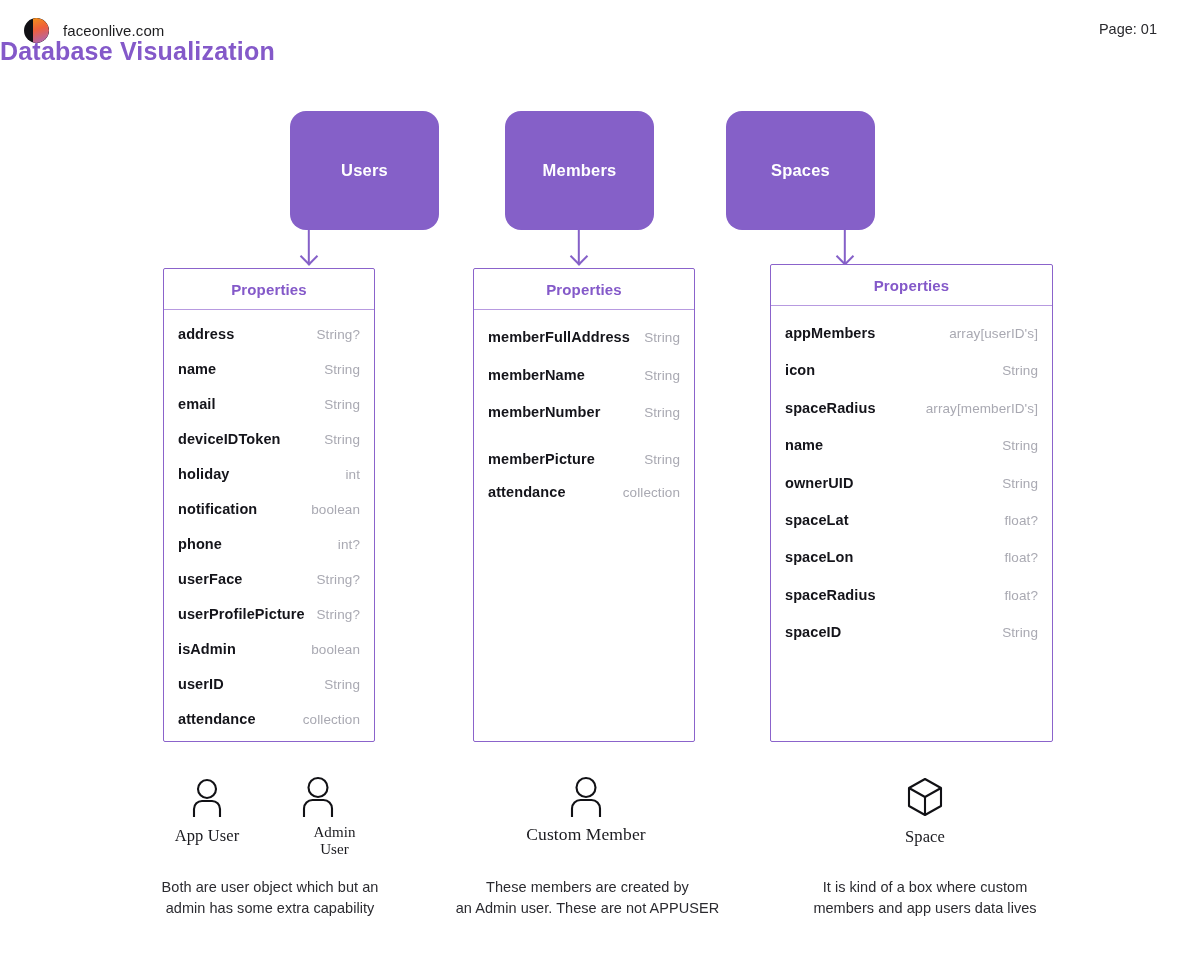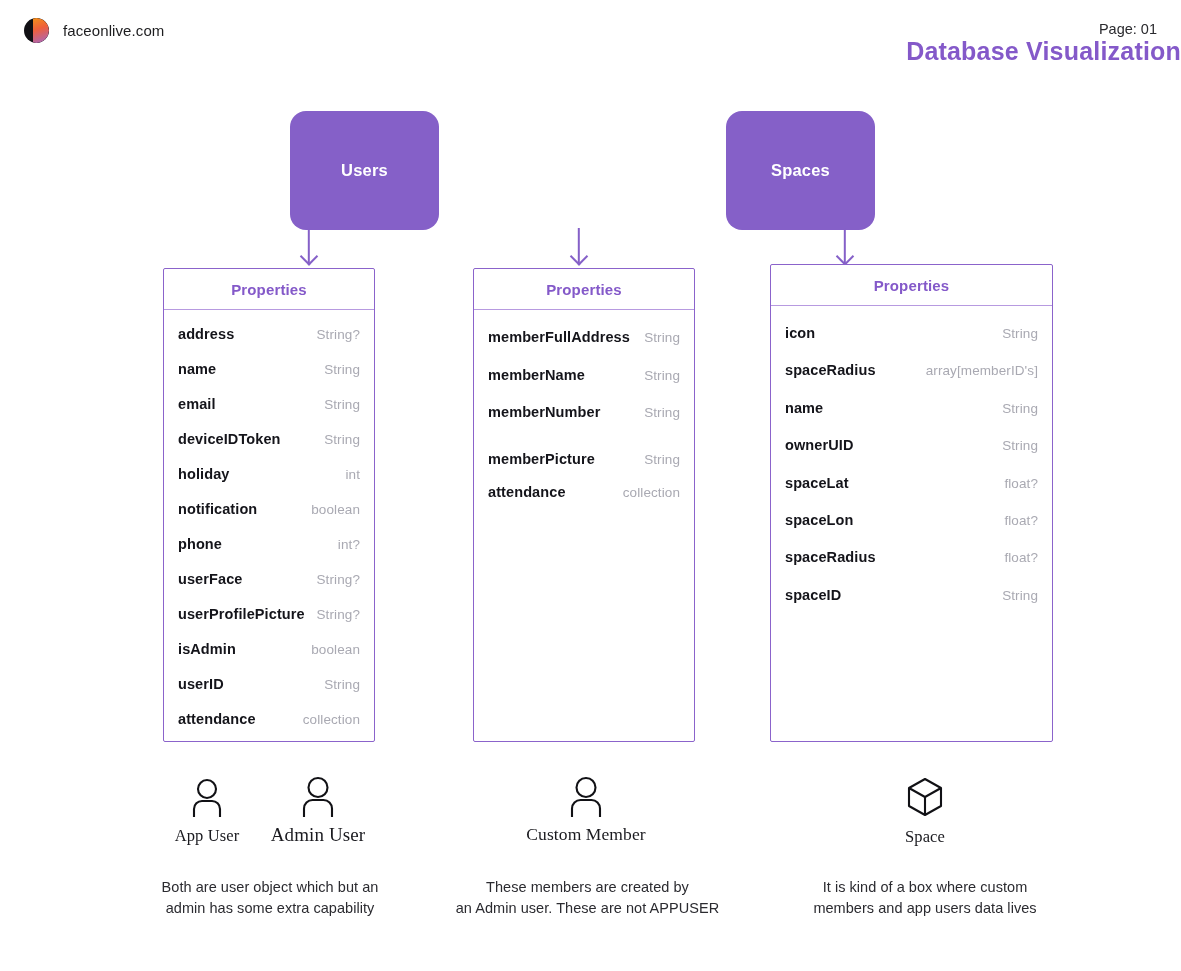--- a/index.html
+++ b/index.html
@@ -31,21 +31,21 @@
   }
   .brand-name {
     font-size: 15px; color: #1d1d1f; letter-spacing: .1px;
   }
   .page-label {
     position: absolute; right: 24px; top: 21px;
     font-size: 14.5px; color: #2a2a2e;
   }
   .doc-title {
     position: absolute; left: 0; right: 0; top: 37px;
-    text-align: right;
+    text-align: left;
     font-size: 25px; font-weight: bold; color: #8459c9;
     letter-spacing: .2px;
   }
 
   
   .entity {
     position: absolute;
     border-radius: 16px;
     background: #8560c8;
     display: flex; align-items: center; justify-content: center;
@@ -134,20 +134,23 @@
     <span class="brand-name">faceonlive.com</span>
   </div>
 
   <div class="page-label">Page: 01</div>
 
   <div class="doc-title">Database Visualization</div>
 
   <div class="entity" id="entity-users" style="left:290px; top:111px; width:149px; height:119px;">
     <span class="entity-label">Users</span>
   </div>
+  <div class="entity" id="entity-members" style="left:505px; top:111px; width:149px; height:119px;">
+    <span class="entity-label">Members</span>
+  </div>
   <div class="entity" id="entity-spaces" style="left:726px; top:111px; width:149px; height:119px;">
     <span class="entity-label">Spaces</span>
   </div>
 
   <div class="arrow" style="left:295px; top:228px; width:28px; height:36px;">
     <span class="shaft"></span>
     <span class="head"></span>
   </div>
   <div class="arrow" style="left:565px; top:228px; width:28px; height:36px;">
     <span class="shaft"></span>
@@ -234,20 +237,24 @@
       <div class="prop-row tight">
         <span class="prop-key">attendance</span>
         <span class="prop-type">collection</span>
       </div>
     </div>
   </div>
 
   <div class="card" id="card-spaces" style="left:770px; top:264px; width:283px; height:478px;">
     <div class="card-title">Properties</div>
     <div class="card-rows">
+      <div class="prop-row">
+        <span class="prop-key">appMembers</span>
+        <span class="prop-type">array[userID's]</span>
+      </div>
       <div class="prop-row">
         <span class="prop-key">icon</span>
         <span class="prop-type">String</span>
       </div>
       <div class="prop-row">
         <span class="prop-key">spaceRadius</span>
         <span class="prop-type">array[memberID's]</span>
       </div>
       <div class="prop-row">
         <span class="prop-key">name</span>
@@ -282,21 +289,21 @@
       <path d="M6 41 V33 a8 8 0 0 1 8-8 h10 a8 8 0 0 1 8 8 V41" fill="none" stroke="#111115" stroke-width="2.1"></path>
     </svg>
     <span class="legend-label" style="font-size:16.5px; margin-top:8px;">App User</span>
   </div>
 
   <div class="legend-item" style="left:265px; top:774px; width:106px;">
     <svg class="legend-icon" width="40" height="44" viewBox="0 0 40 44">
       <circle cx="20" cy="13.5" r="9.5" fill="none" stroke="#111115" stroke-width="2.1"></circle>
       <path d="M6 43 V34.5 a8.5 8.5 0 0 1 8.5-8.5 h11 a8.5 8.5 0 0 1 8.5 8.5 V43" fill="none" stroke="#111115" stroke-width="2.1"></path>
     </svg>
-    <span class="legend-label" style="font-size:19px; margin-top:6px;">Admin User</span>
+    <span class="legend-label" style="font-size:15px; margin-top:6px;margin-left:33px;">Admin User</span>
   </div>
 
   <div class="legend-item" style="left:506px; top:774px; width:160px;">
     <svg class="legend-icon" width="40" height="44" viewBox="0 0 40 44">
       <circle cx="20" cy="13.5" r="9.5" fill="none" stroke="#111115" stroke-width="2.1"></circle>
       <path d="M6 43 V34.5 a8.5 8.5 0 0 1 8.5-8.5 h11 a8.5 8.5 0 0 1 8.5 8.5 V43" fill="none" stroke="#111115" stroke-width="2.1"></path>
     </svg>
     <span class="legend-label" style="font-size:17.5px; margin-top:6px;">Custom Member</span>
   </div>
 

